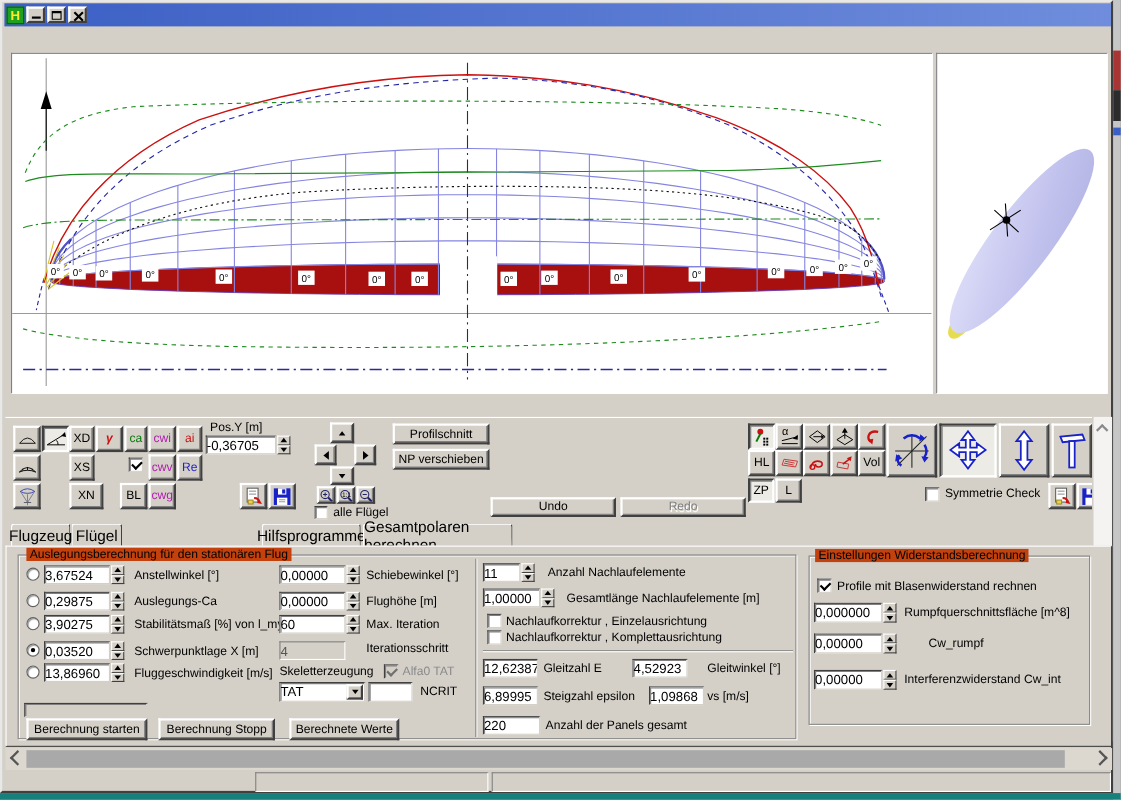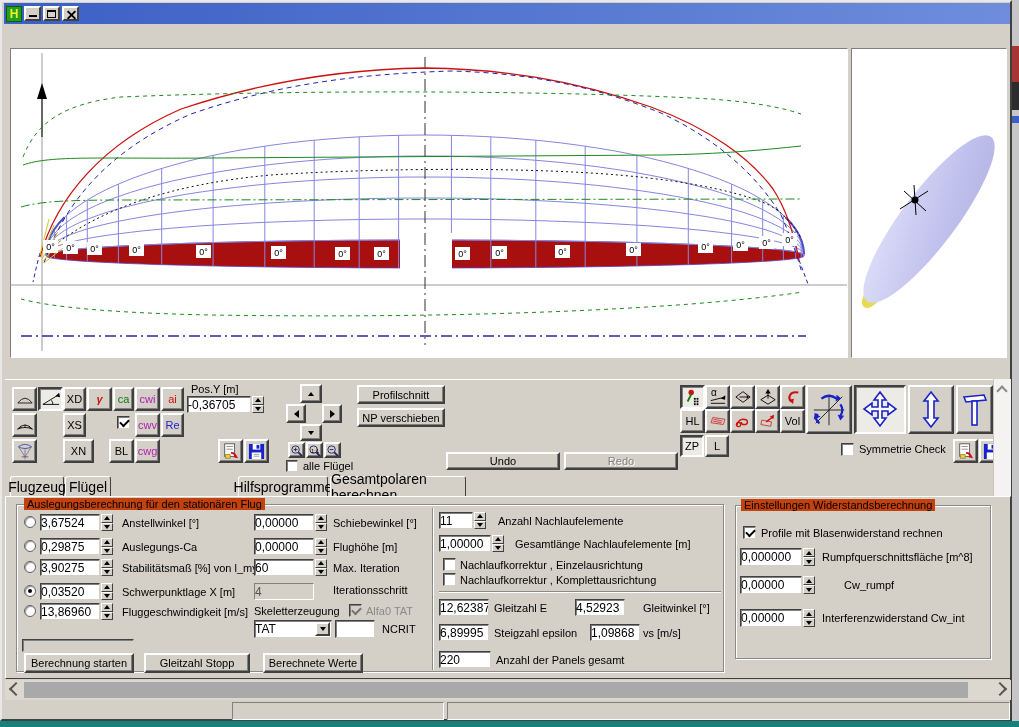--- a/index.html
+++ b/index.html
@@ -662,21 +662,21 @@
   <div class="fld" style="left:588px;top:622px;width:50px;height:17px;">1,09868</div>
   <div class="lbl" style="left:641px;top:625px;">vs [m/s]</div>
   <div class="fld" style="left:437px;top:649px;width:52px;height:17px;">220</div>
   <div class="lbl" style="left:494px;top:652px;">Anzahl der Panels gesamt</div>
 
   <div class="fld" style="left:20px;top:637px;width:112px;height:13px;background:#d4d0c8;"></div>
   <div class="btn" style="left:22px;top:651px;width:110px;height:20px;">
         <span>Berechnung starten</span>
       </div>
   <div class="btn" style="left:142px;top:651px;width:106px;height:20px;">
-        <span>Gleitzahl Stopp</span>
+        <span>Berechnung Stopp</span>
       </div>
   <div class="btn" style="left:261px;top:651px;width:100px;height:20px;">
         <span>Berechnete Werte</span>
       </div>
 
   <div class="gb" style="left:733px;top:503px;width:256px;height:154px;"></div>
   <div class="gb-legend" style="left:739px;top:497px;">Einstellungen Widerstandsberechnung</div>
   <div class="cb checked" style="left:741px;top:524px;"></div>
   <div class="lbl" style="left:759px;top:525px;">Profile mit Blasenwiderstand rechnen</div>
   <div class="fld" style="left:738px;top:546px;width:62px;height:18px;">0,000000</div>

